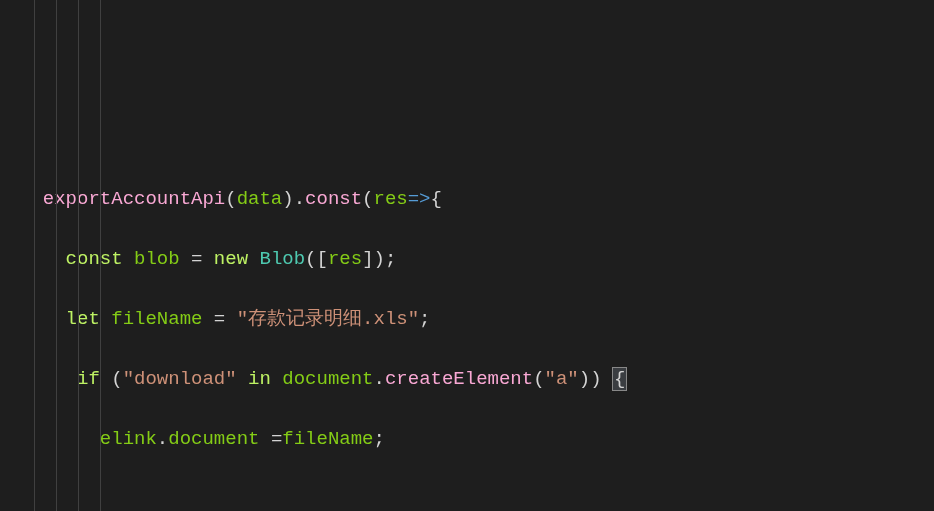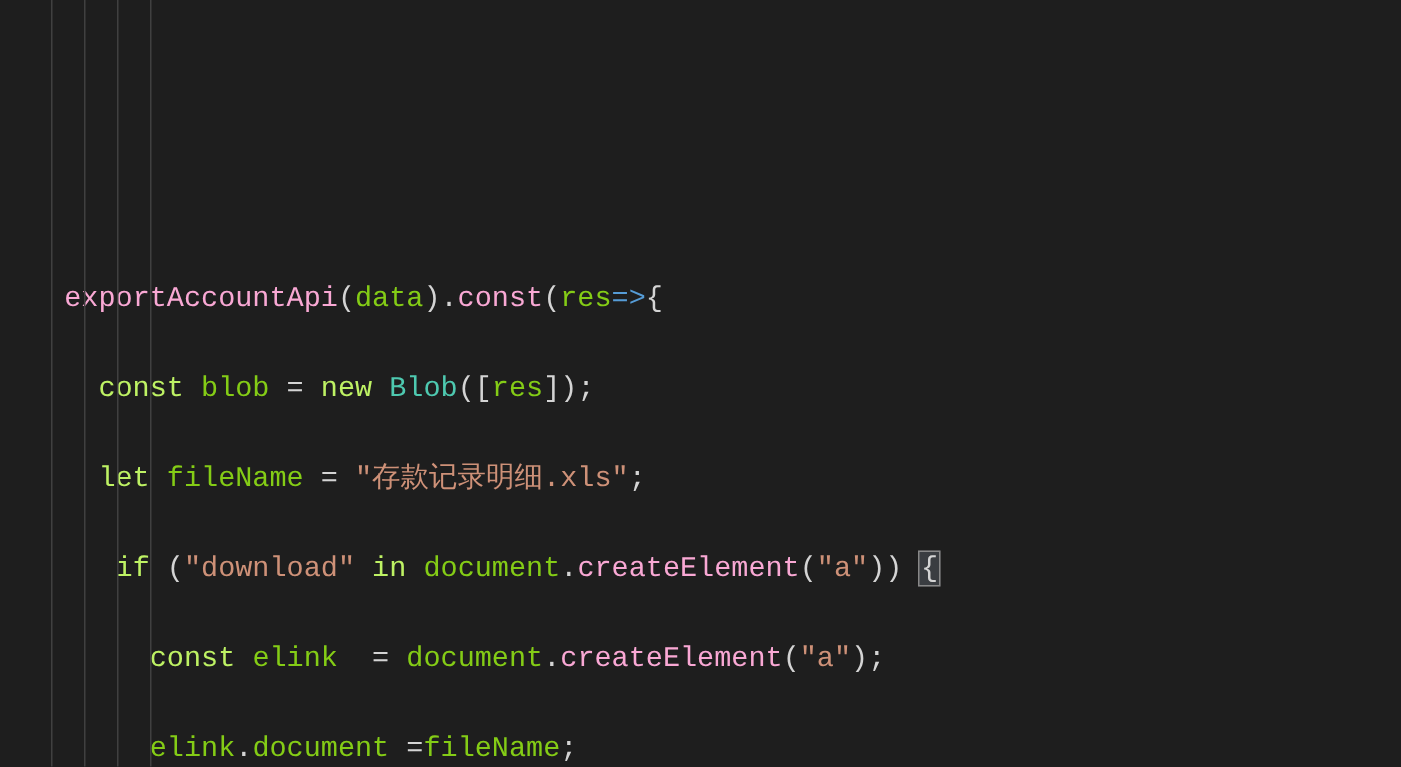--- a/index.html
+++ b/index.html
@@ -24,21 +24,20 @@
 <div class="editor">
 <div class="guide" style="left:34px"></div>
 <div class="guide" style="left:56px"></div>
 <div class="guide" style="left:78px"></div>
 <div class="guide" style="left:100px"></div>
 
 <span class="line">  <span class="fn">exportAccountApi</span><span class="pn">(</span><span class="id">data</span><span class="pn">).</span><span class="fn">const</span><span class="pn">(</span><span class="id">res</span><span class="arrow">=&gt;</span><span class="pn">{</span></span>
 <span class="line">    <span class="kw">const</span> <span class="id">blob</span> <span class="op">=</span> <span class="kw">new</span> <span class="cls">Blob</span><span class="pn">([</span><span class="id">res</span><span class="pn">]);</span></span>
 <span class="line">    <span class="kw">let</span> <span class="id">fileName</span> <span class="op">=</span> <span class="str">"存款记录明细.xls"</span><span class="pn">;</span></span>
 <span class="line">     <span class="kw">if</span> <span class="pn">(</span><span class="str">"download"</span> <span class="kw">in</span> <span class="id">document</span><span class="pn">.</span><span class="fn">createElement</span><span class="pn">(</span><span class="str">"a"</span><span class="pn">)) </span><span class="brace hl">{</span></span>
-<span class="line">       <span class="kw">const</span> <span class="id">elink</span>  <span class="op">=</span> <span class="id">document</span><span class="pn">.</span><span class="fn">createElement</span><span class="pn">(</span><span class="str">"a"</span><span class="pn">);</span></span>
 <span class="line">       <span class="id">elink</span><span class="pn">.</span><span class="id">document</span> <span class="op">=</span><span class="id">fileName</span><span class="pn">;</span></span>
 
 
 
 
 
 
 
 
 

